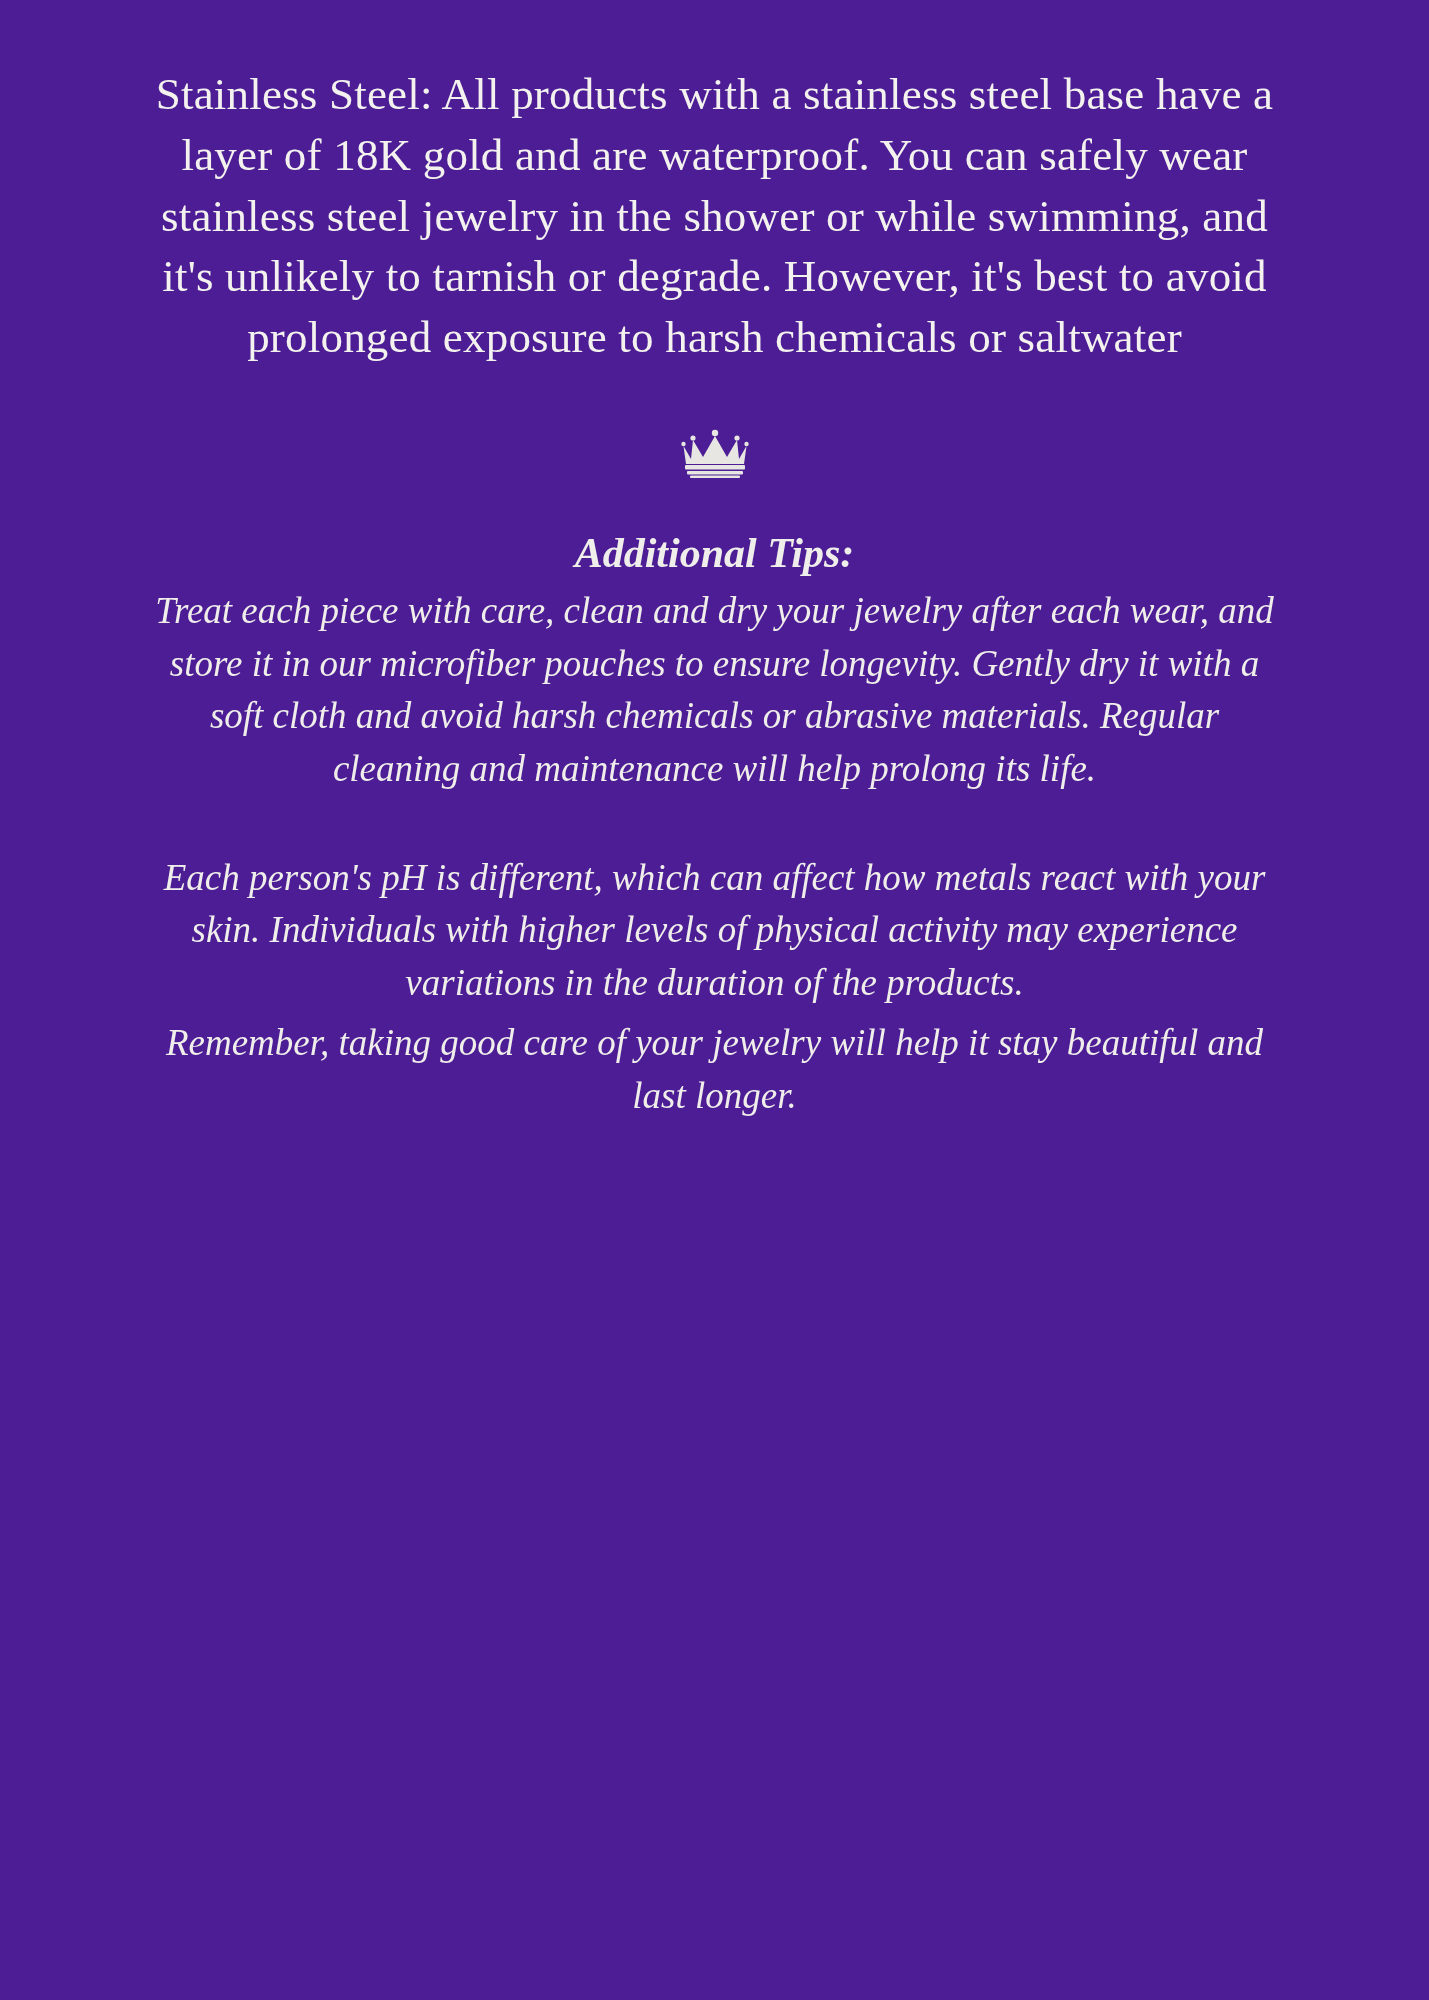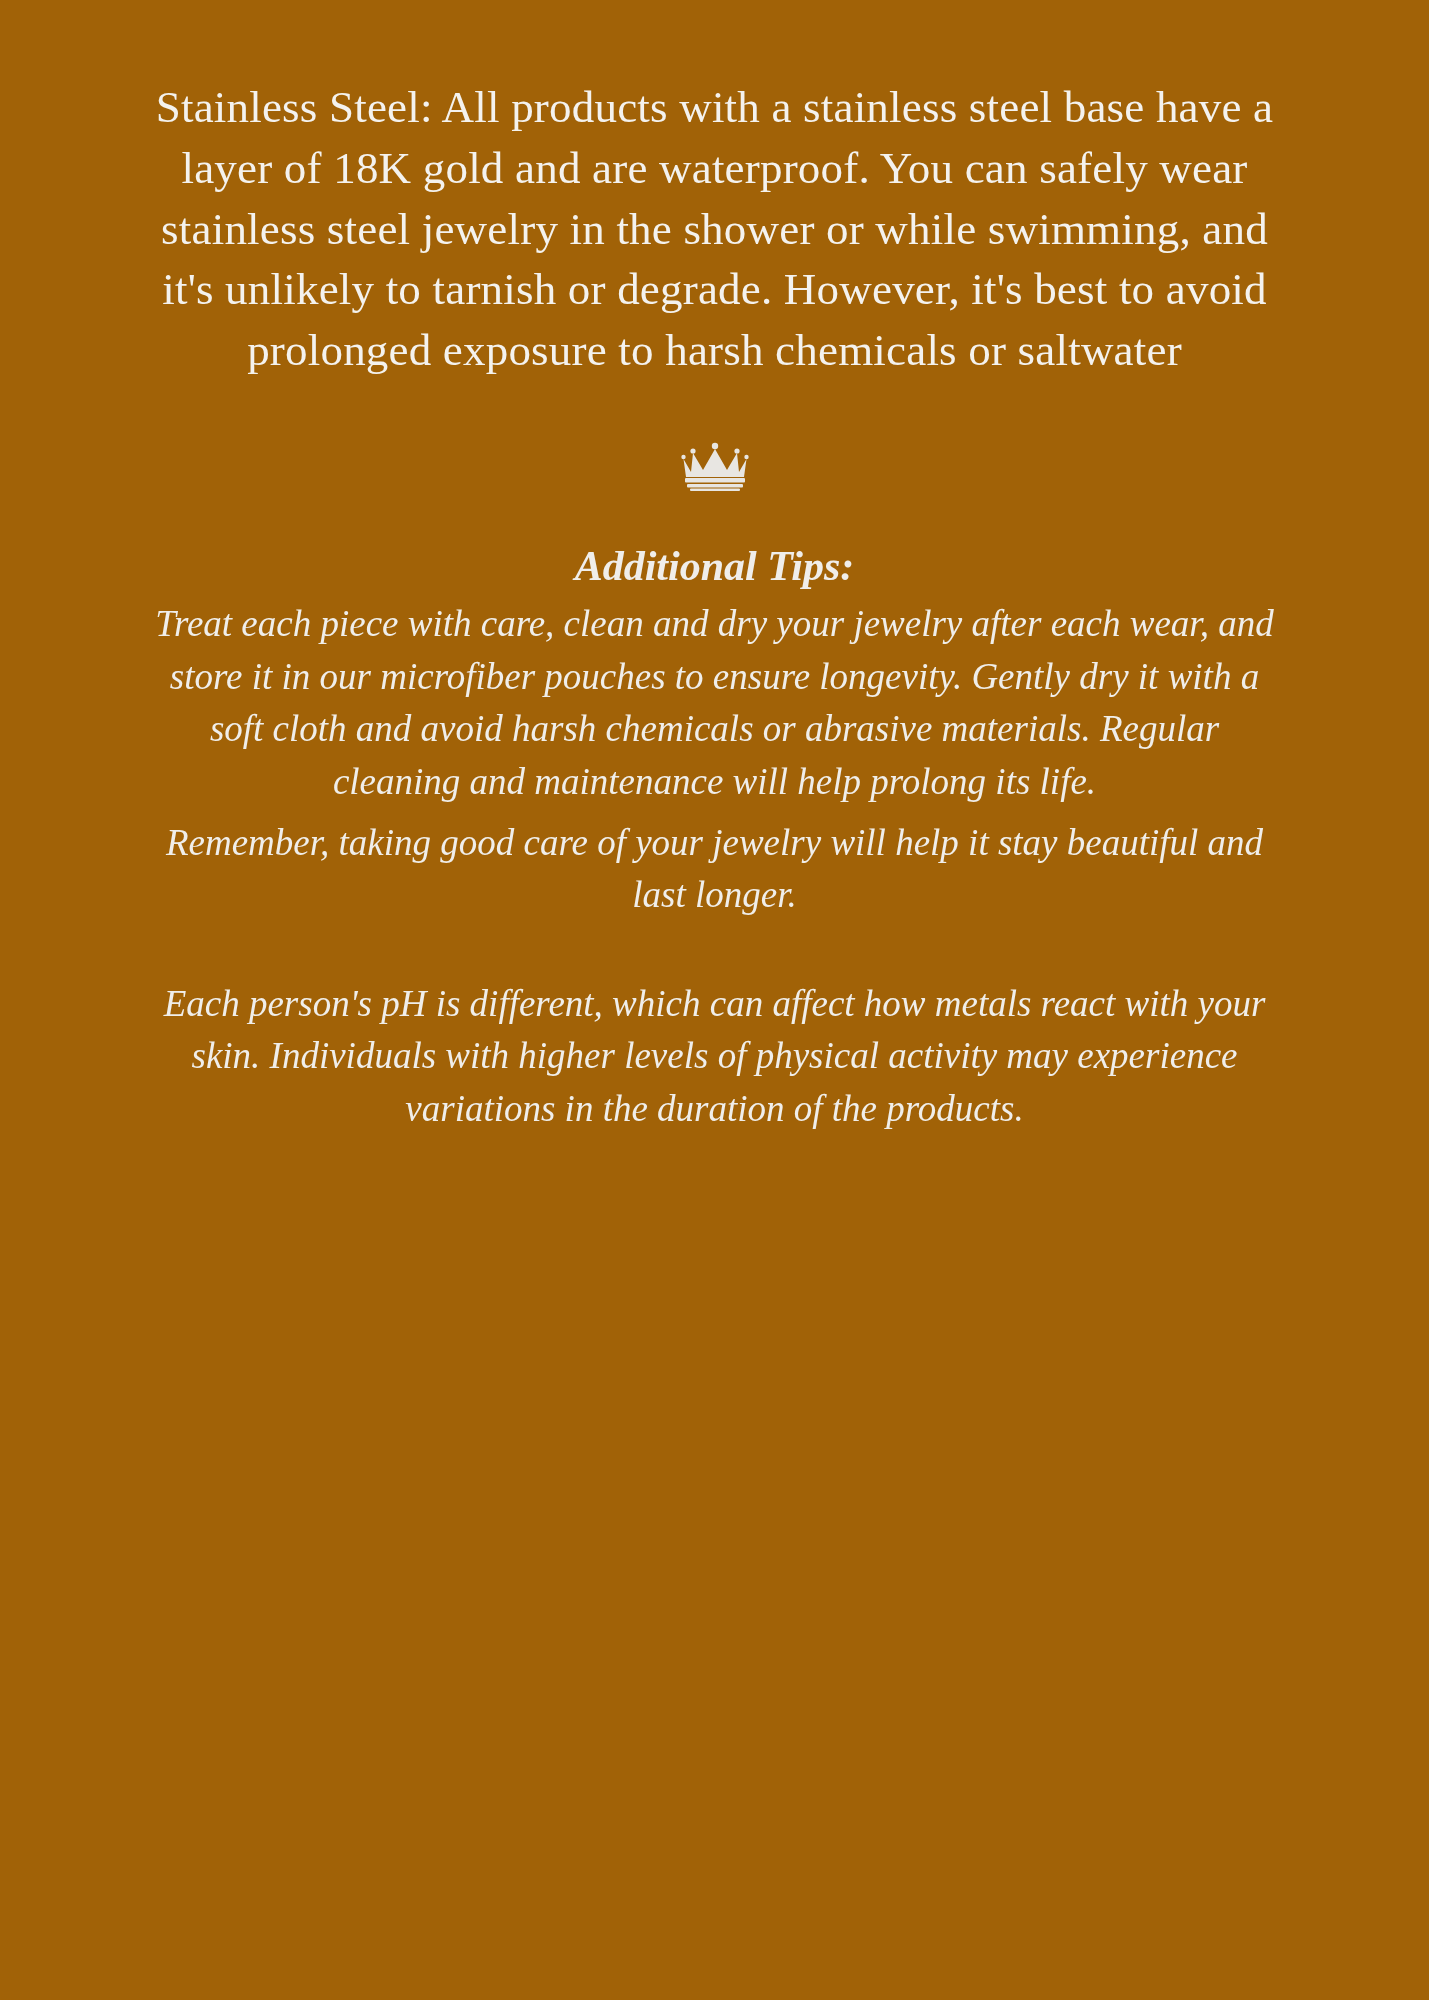--- a/index.html
+++ b/index.html
@@ -11,22 +11,22 @@
   body {
     width: 1429px;
     height: 2000px;
     font-family: "Liberation Serif", serif;
     color: #f2f0ec;
     overflow: hidden;
   }
   .page {
     width: 1429px;
     height: 2000px;
-    background: #a16207;
-    padding: 47px 140px 0 140px;
+    background: #4c1d95;
+    padding: 34px 140px 0 140px;
     display: flex;
     flex-direction: column;
     align-items: center;
   }
   .intro-block {
     width: 100%;
     max-width: 1150px;
     text-align: center;
     font-family: "Liberation Serif", serif;
     font-size: 45px;
@@ -95,19 +95,19 @@
         <rect x="11" y="49.5" width="50" height="2.6" rx="1"></rect>
       </g>
     </svg>
   </div>
 
   <div class="tips-section">
     <div class="tips-heading">Additional Tips:</div>
 
     <p class="para tips-body">Treat each piece with care, clean and dry your jewelry after each wear, and store it in our microfiber pouches to ensure longevity. Gently dry it with a soft cloth and avoid harsh chemicals or abrasive materials. Regular cleaning and maintenance will help prolong its life.</p>
 
+    <p class="para">Each person's pH is different, which can affect how metals react with your skin. Individuals with higher levels of physical activity may experience variations in the duration of the products.</p>
+
     <p class="para" style="margin-top:0">Remember, taking good care of your jewelry will help it stay beautiful and last longer.</p>
-
-    <p class="para">Each person's pH is different, which can affect how metals react with your skin. Individuals with higher levels of physical activity may experience variations in the duration of the products.</p>
 
   </div>
 
 </div>
 
 </body></html>

